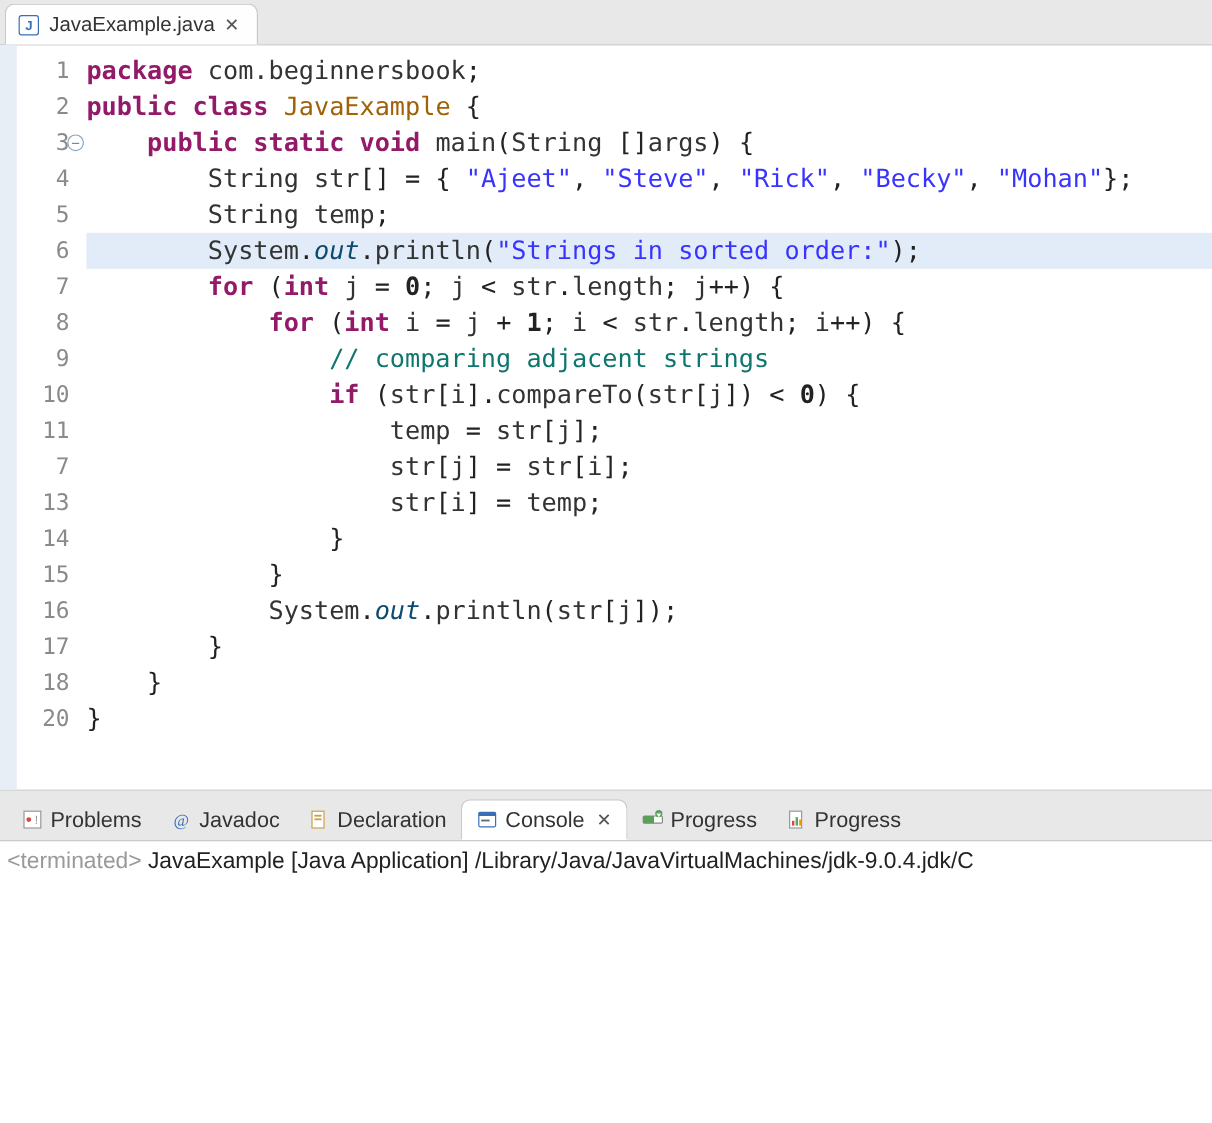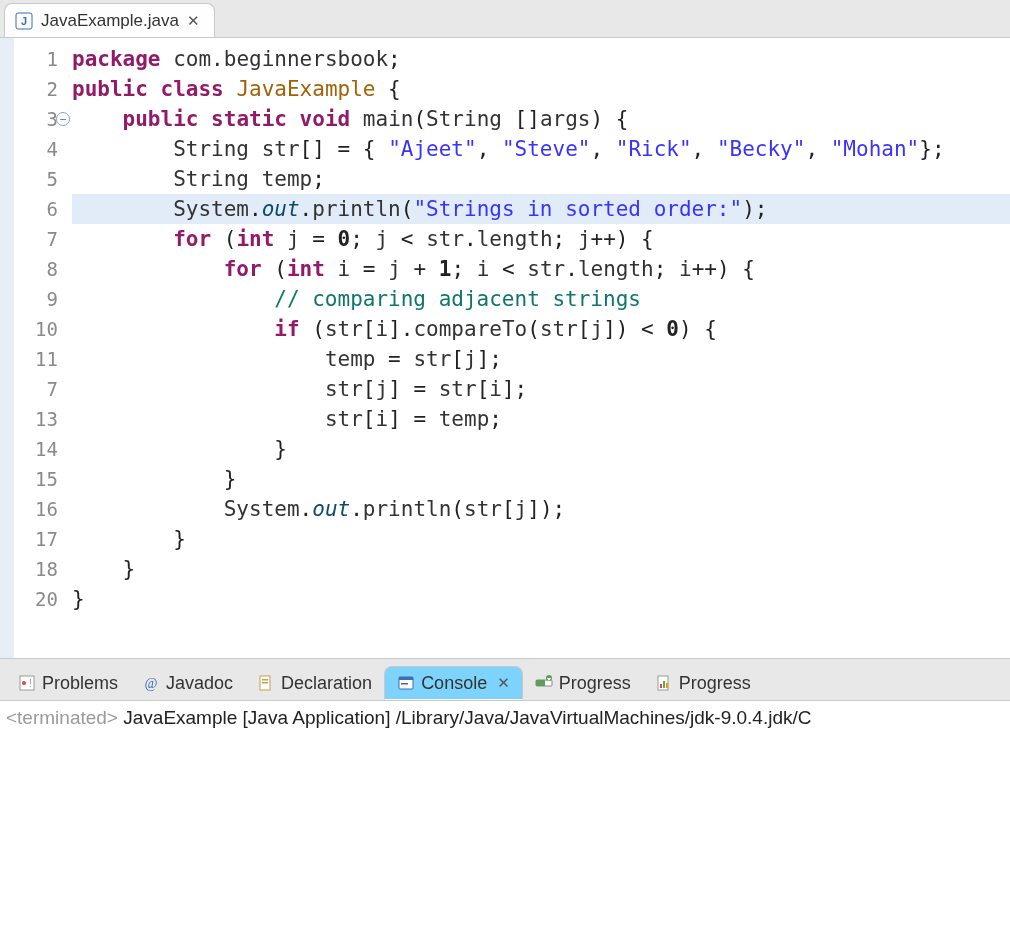--- a/index.html
+++ b/index.html
@@ -103,21 +103,21 @@
     display:flex; align-items:center; gap:6px;
     height:34px;
     padding:0 12px;
     font-size:18px;
     color:#333;
     border-top-left-radius:8px;
     border-top-right-radius:8px;
     cursor:default;
   }
   .panel-tab.active {
-    background:#7dd3fc;
+    background:#ffffff;
     border:1px solid #c9c9c9;
     border-bottom:1px solid #ffffff;
   }
   .panel-tab .ico { width:18px; height:18px; display:inline-flex; }
   .panel-tab .close-x { margin-left:4px; }
 
   .console-header {
     padding:6px 6px 2px 6px;
     font-size:19px;
     color:#222;

